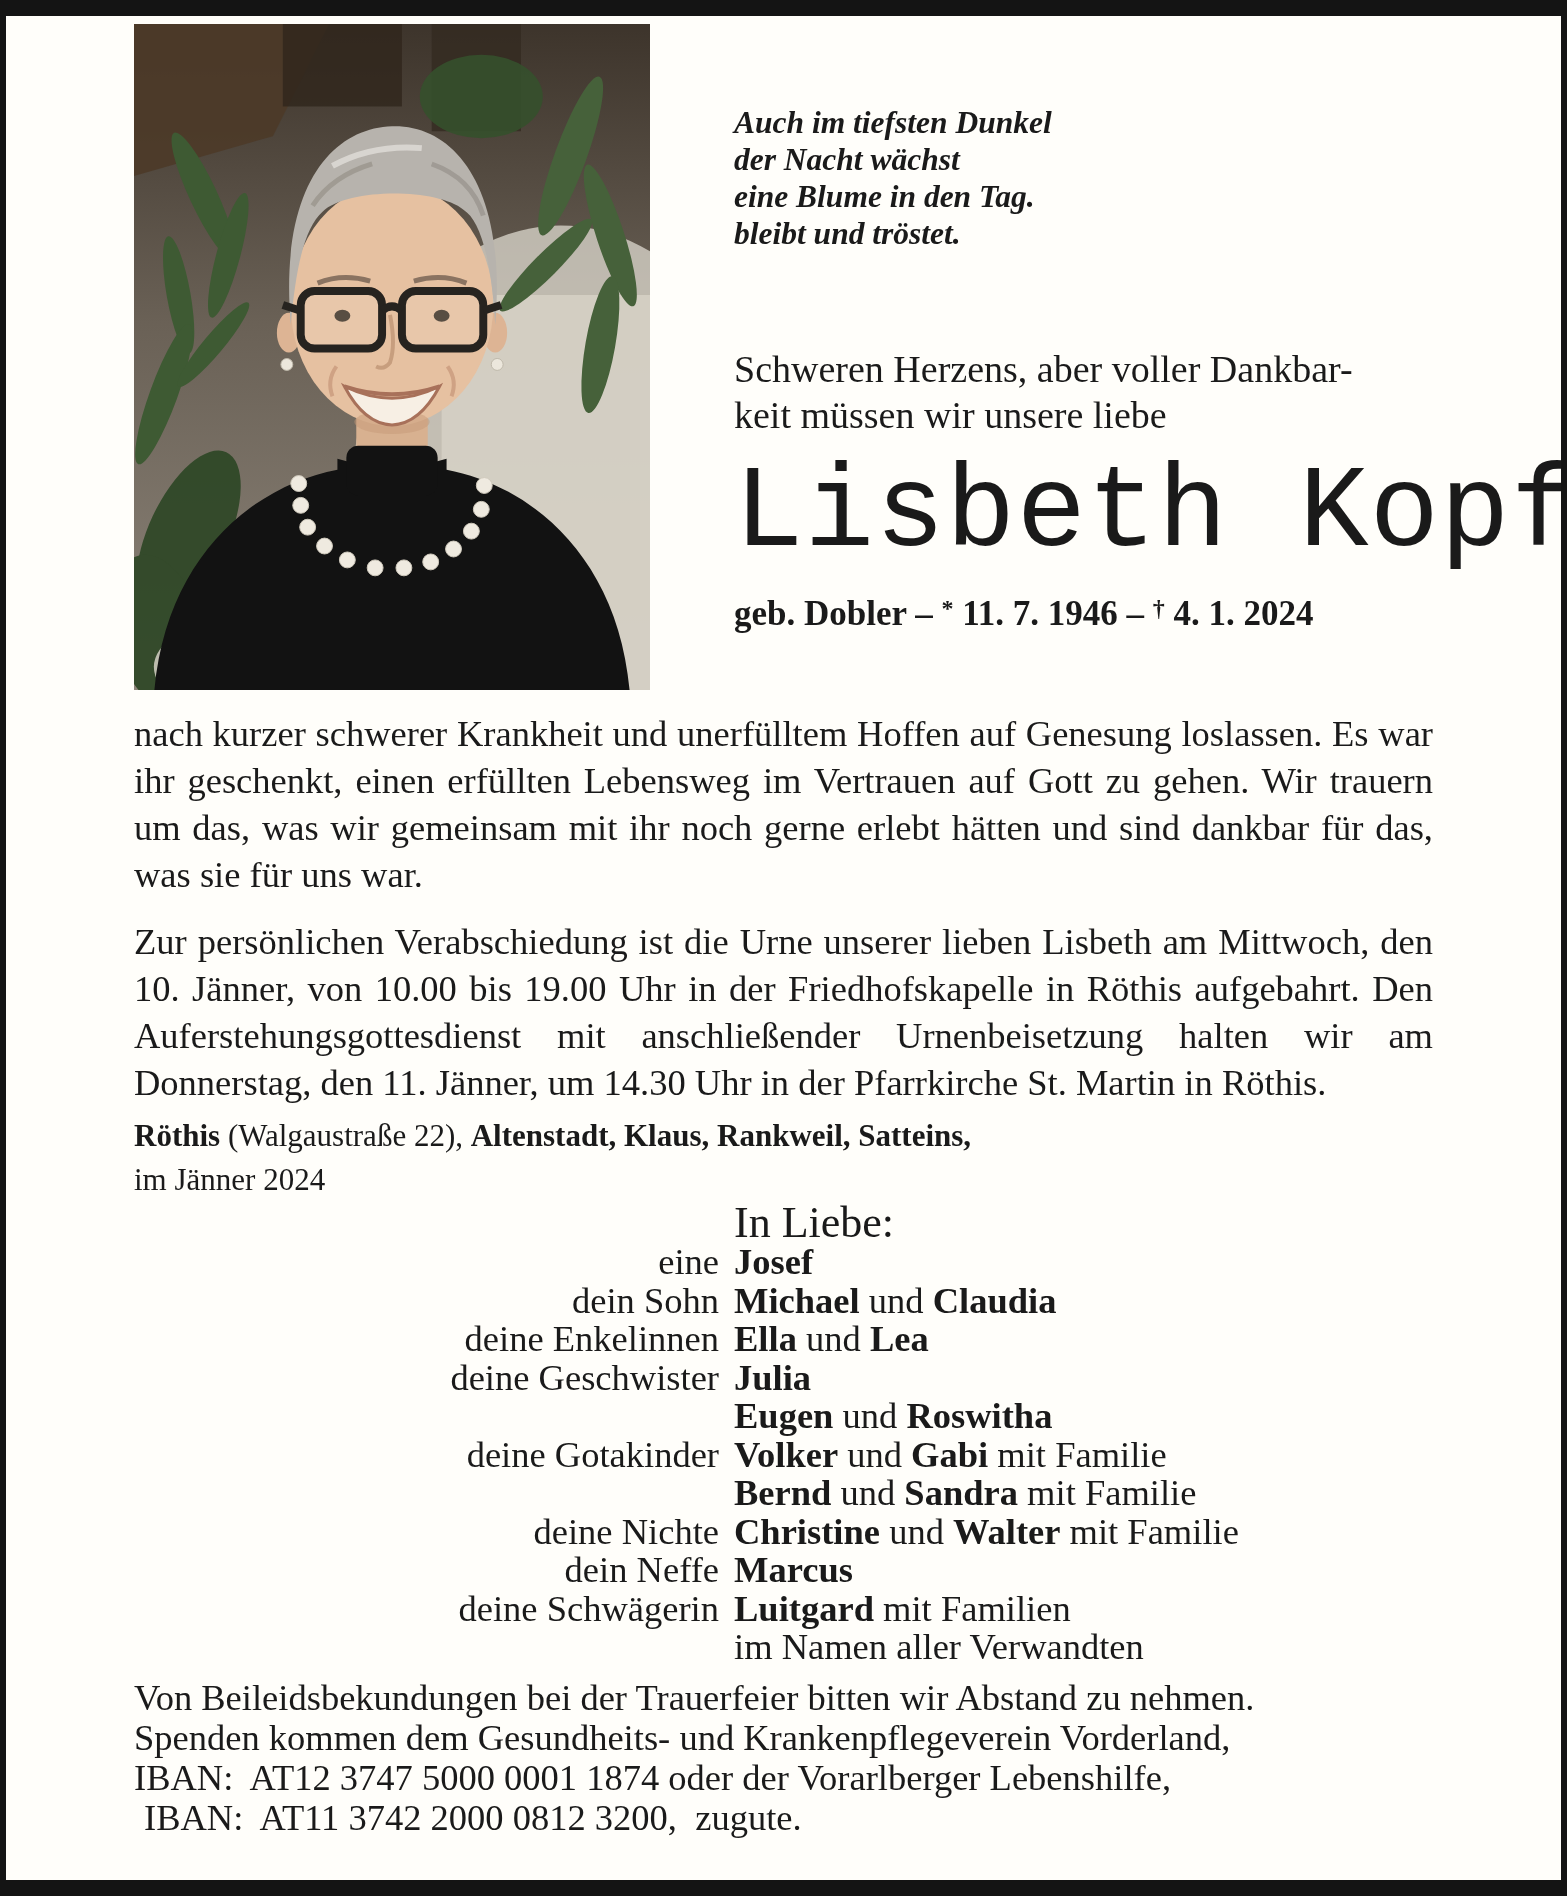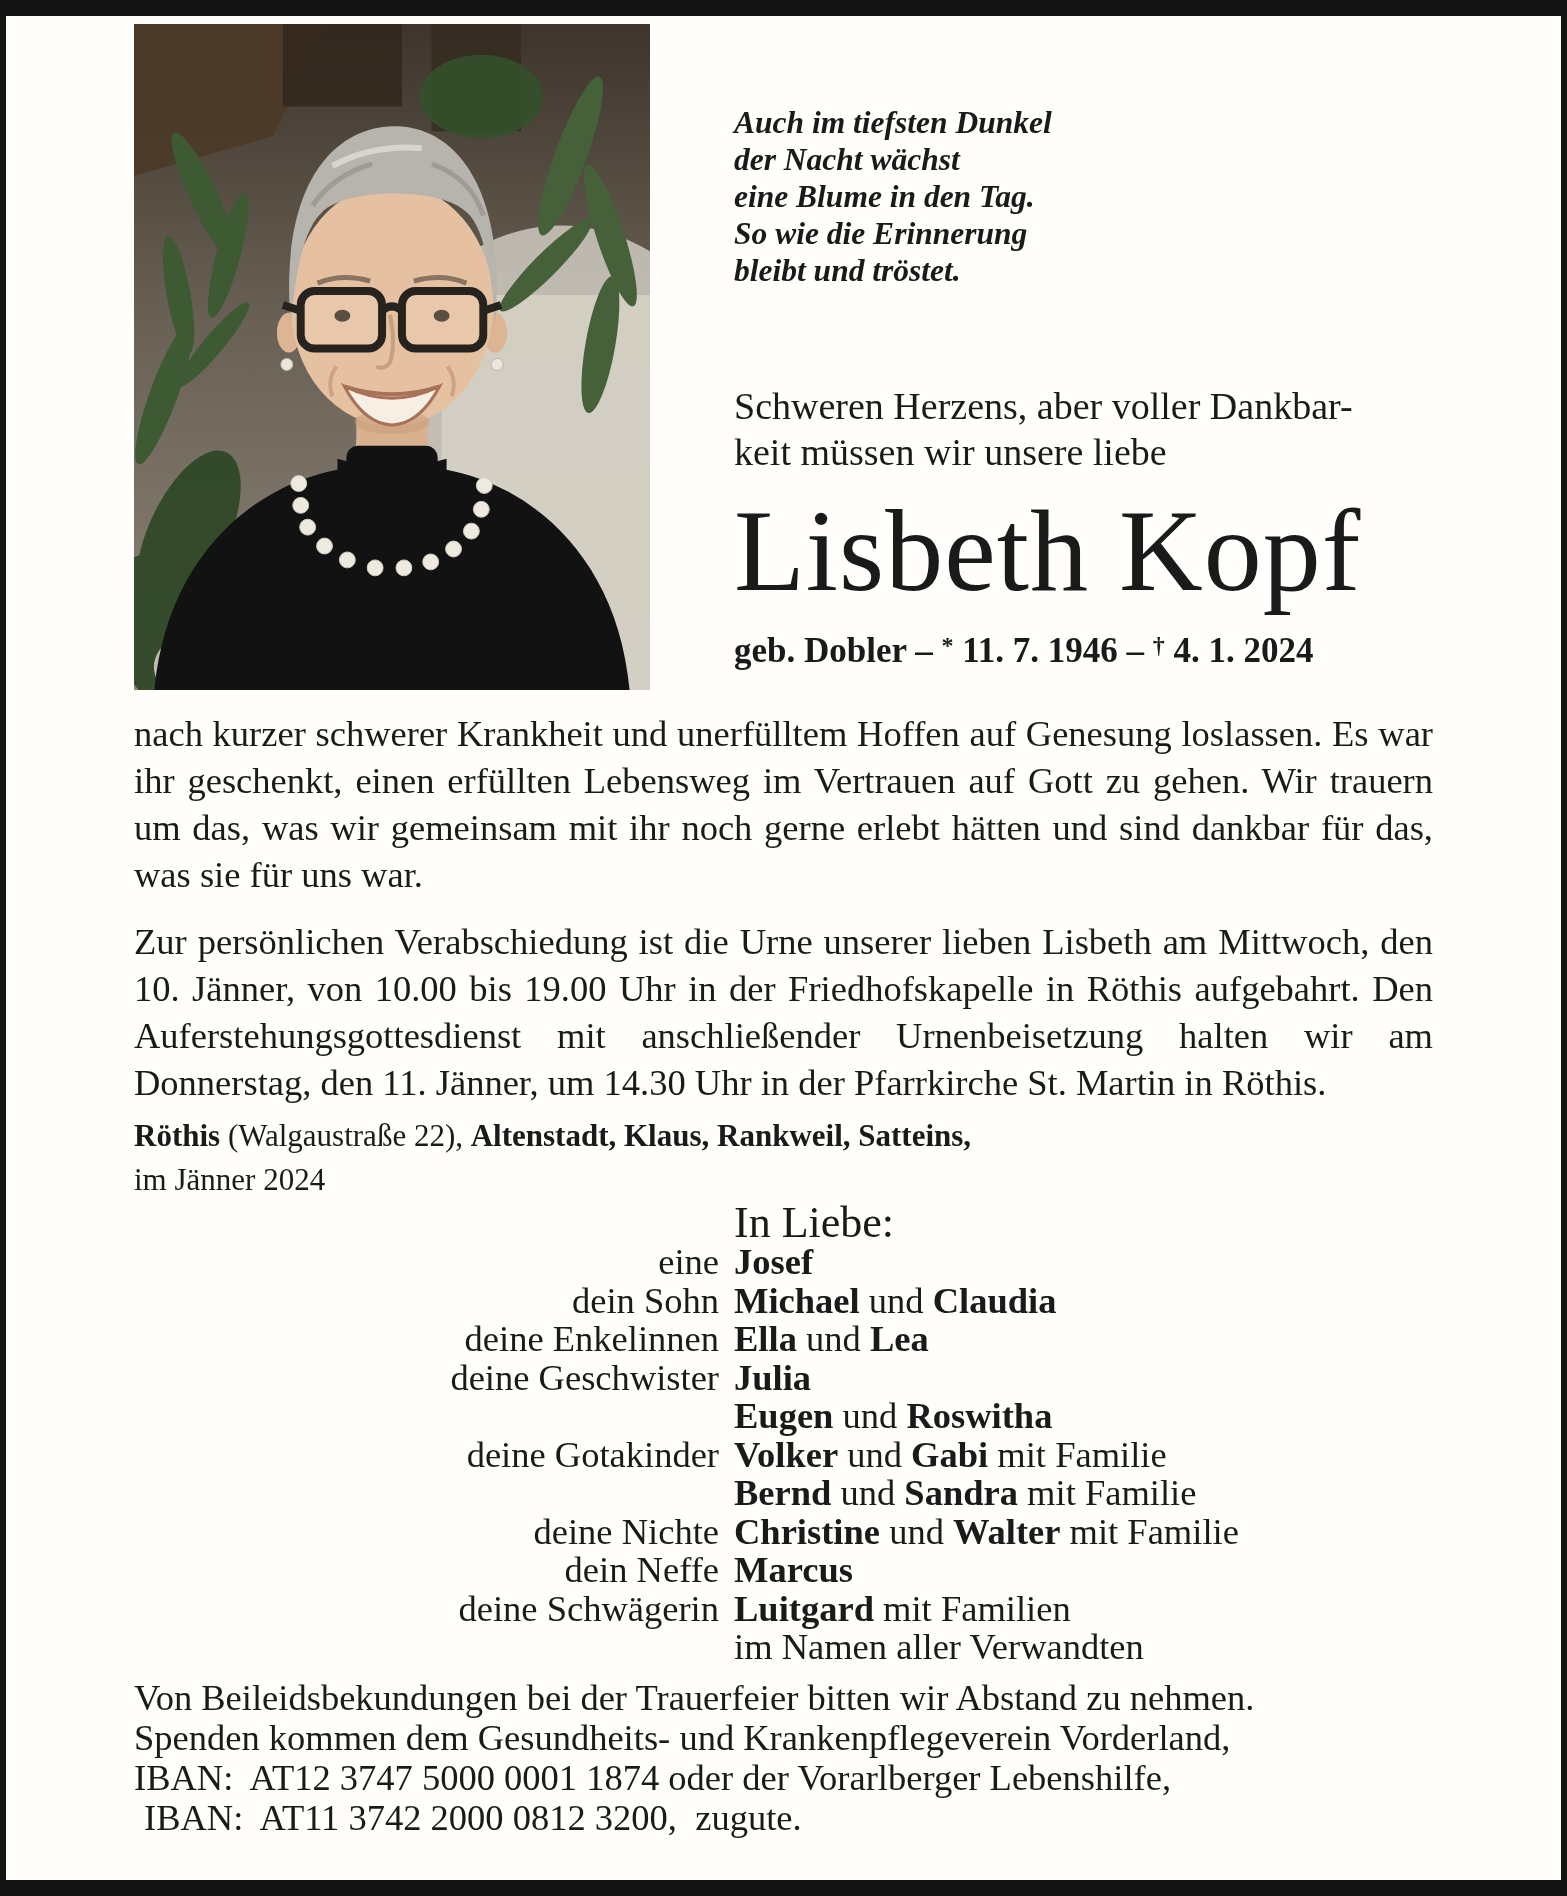--- a/index.html
+++ b/index.html
@@ -26,21 +26,21 @@
     width: 516px; height: 666px;
     overflow: hidden; background: #6b6257;
   }
   .photo-wrap svg { width: 100%; height: 100%; display: block; }
   .header-right { position: absolute; left: 600px; right: 9px; top: 0; }
 
   .poem { margin-top: 88px; font-style: italic; font-weight: bold;
           font-size: 31.5px; line-height: 37px; }
   .intro { margin-top: 94px; font-size: 38px; line-height: 46px; }
   .name { margin-top: 18px; font-size: 116px; line-height: 1.0;
-          letter-spacing: 1px; white-space: nowrap; }
+          letter-spacing: 1px; white-space: nowrap; font-family: Liberation Mono, monospace; }
   .dates { margin-top: 22px; font-weight: bold; font-size: 35px; white-space: nowrap; }
   .dates .sym { font-size: 24px; vertical-align: 9px; }
 
   
   .para { font-size: 36.5px; line-height: 47px; text-align: justify; }
   .p1 { margin-top: 14px; }
   .p2 { margin-top: 20px; }
 
   .loc { margin-top: 8px; font-size: 31px; line-height: 44px; }
 
@@ -154,21 +154,20 @@
             <circle cx="353" cy="472" r="8"></circle>
         </g>
       </svg>
     </div>
 
     <div class="header-right">
       <div class="poem">
         <div>Auch im tiefsten Dunkel</div>
         <div>der Nacht wächst</div>
         <div>eine Blume in den Tag.</div>
-        <div>So wie die Erinnerung</div>
         <div>bleibt und tröstet.</div>
       </div>
 
       <div class="intro">
         <div>Schweren Herzens, aber voller Dankbar-</div>
         <div>keit müssen wir unsere liebe</div>
       </div>
 
       <div class="name">Lisbeth Kopf</div>
 

